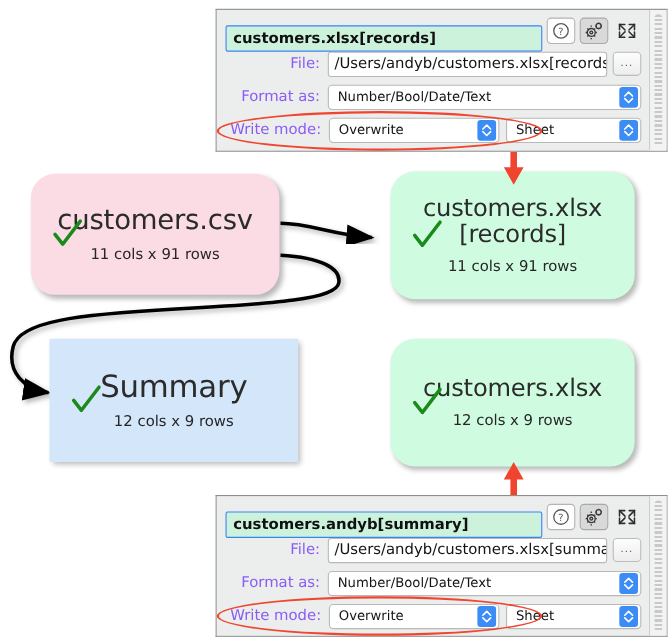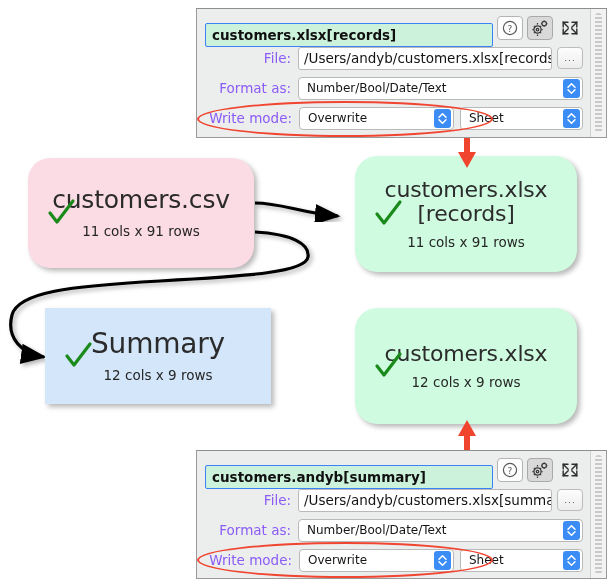--- a/index.html
+++ b/index.html
@@ -46,21 +46,21 @@
   }
   #node-csv .ntitle{font-size:25px;}
 
   #node-records{
     left:355px;top:156px;width:222px;height:116px;
     background:#cffce0;border-radius:22px;
   }
   #node-records .ntitle{font-size:22px;}
 
   #node-summary{
-    left:45px;top:308px;width:226px;height:96px;
+    left:45px;top:308px;width:226px;height:112px;
     background:#d3e6fa;border-radius:0px;
   }
   #node-summary .ntitle{font-size:28px;}
 
   #node-xsummary{
     left:355px;top:308px;width:222px;height:116px;
     background:#cffce0;border-radius:22px;
   }
   #node-xsummary .ntitle{font-size:22px;}
 

